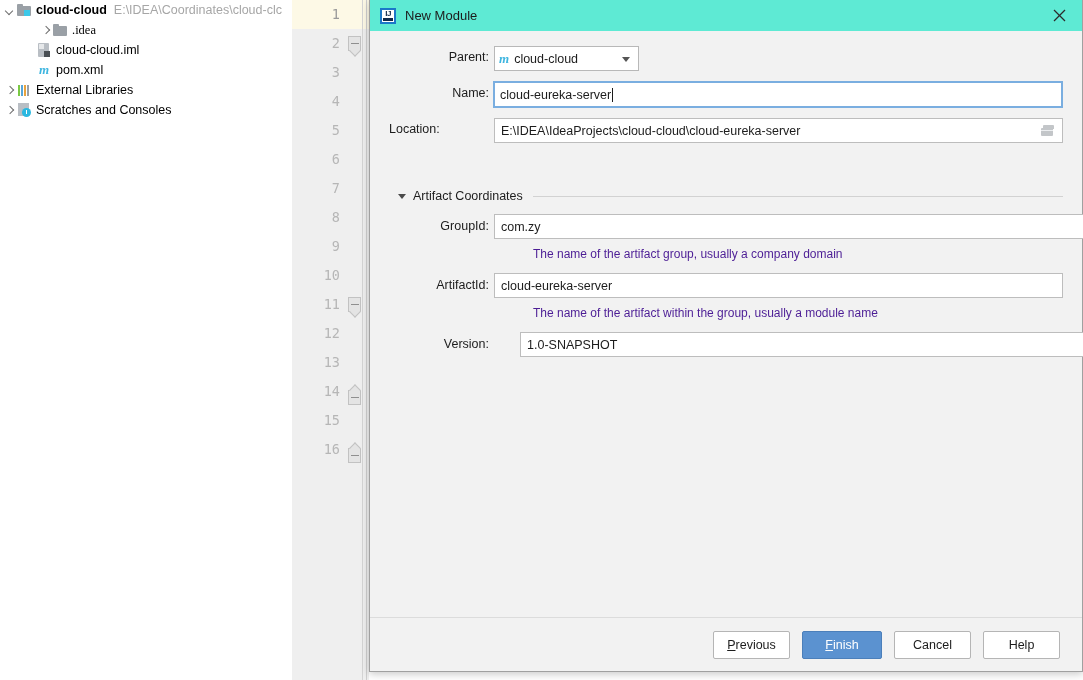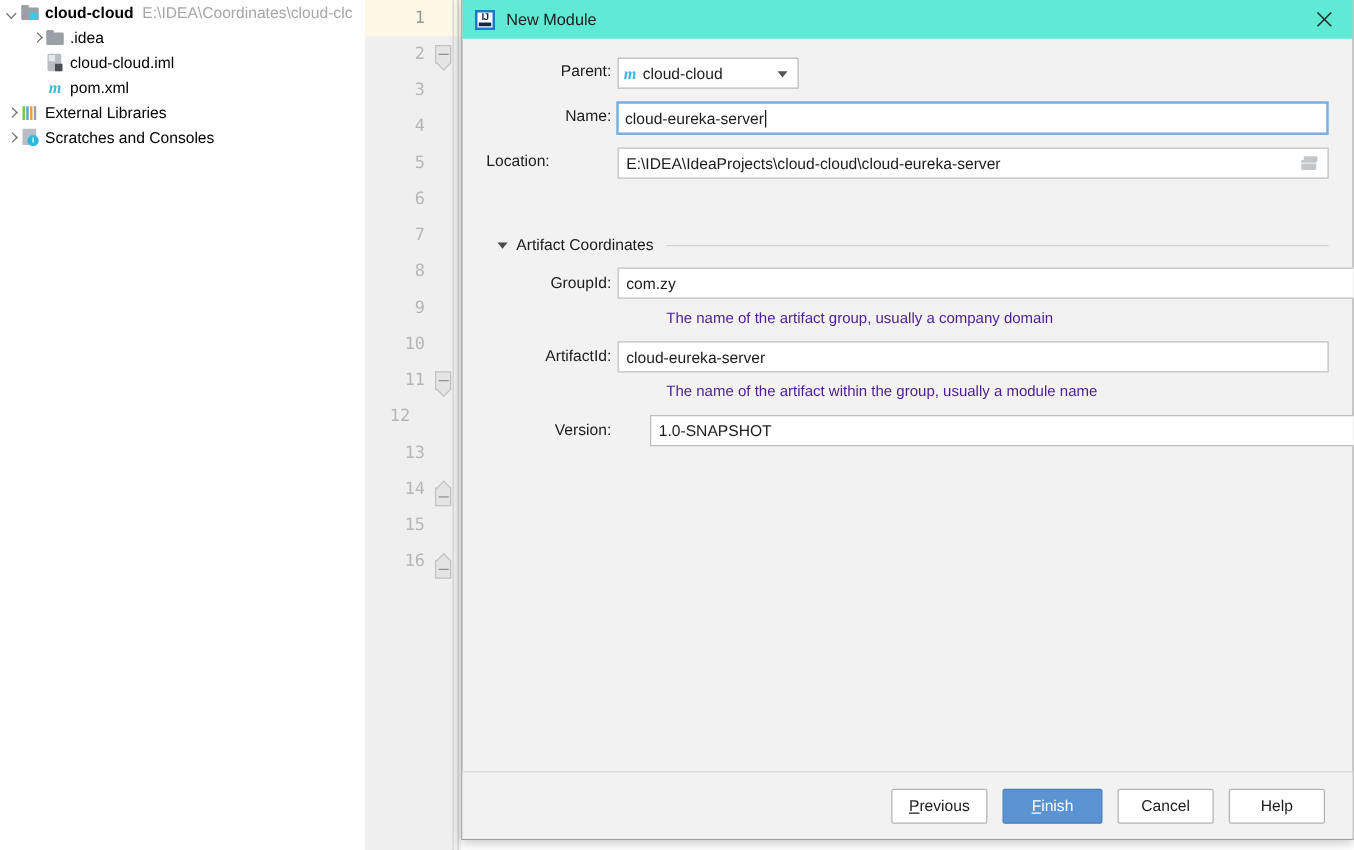--- a/index.html
+++ b/index.html
@@ -318,21 +318,21 @@
         <div class="tree-row" style="padding-left: 3px; top: 0px; position: absolute; left: 0px; width: 292px;">
           <span class="tw arrow open"></span>
           <span class="ti ic-module">
             <span class="tab"></span>
             <span class="body"></span>
             <span class="sq"></span>
           </span>
           <span class="tlabel bold">cloud-cloud</span>
           <span class="tpath">E:\IDEA\Coordinates\cloud-clc</span>
         </div>
-        <div class="tree-row" style="padding-left: 23px; top: 20px; position: absolute; left: 0px; width: 244px;">
+        <div class="tree-row" style="padding-left: 39px; top: 20px; position: absolute; left: 0px; width: 244px; font-family: Liberation Serif, serif;">
           <span class="tw arrow"></span>
           <span class="ti ic-folder">
             <span class="tab"></span>
             <span class="body"></span>
           </span>
           <span class="tlabel">.idea</span>
         </div>
         <div class="tree-row" style="padding-left: 23px; top: 40px; position: absolute; left: 0px; width: 292px;">
           <span class="tw"></span>
           <span class="ti ic-iml">
@@ -376,21 +376,21 @@
         <div class="ln" style="top: 29px;">2</div>
         <div class="ln" style="top: 58px;">3</div>
         <div class="ln" style="top: 87px;">4</div>
         <div class="ln" style="top: 116px;">5</div>
         <div class="ln" style="top: 145px;">6</div>
         <div class="ln" style="top: 174px;">7</div>
         <div class="ln" style="top: 203px;">8</div>
         <div class="ln" style="top: 232px;">9</div>
         <div class="ln" style="top: 261px;">10</div>
         <div class="ln" style="top: 290px;">11</div>
-        <div class="ln" style="top: 319px; text-align: center;">12</div>
+        <div class="ln" style="top: 319px;">12</div>
         <div class="ln" style="top: 348px;">13</div>
         <div class="ln" style="top: 377px;">14</div>
         <div class="ln" style="top: 406px;">15</div>
         <div class="ln" style="top: 435px;">16</div>
       </div>
 
     <div class="fold" style="top:36px;">
       <div class="shield">
           <div class="minus"></div>
         </div>

